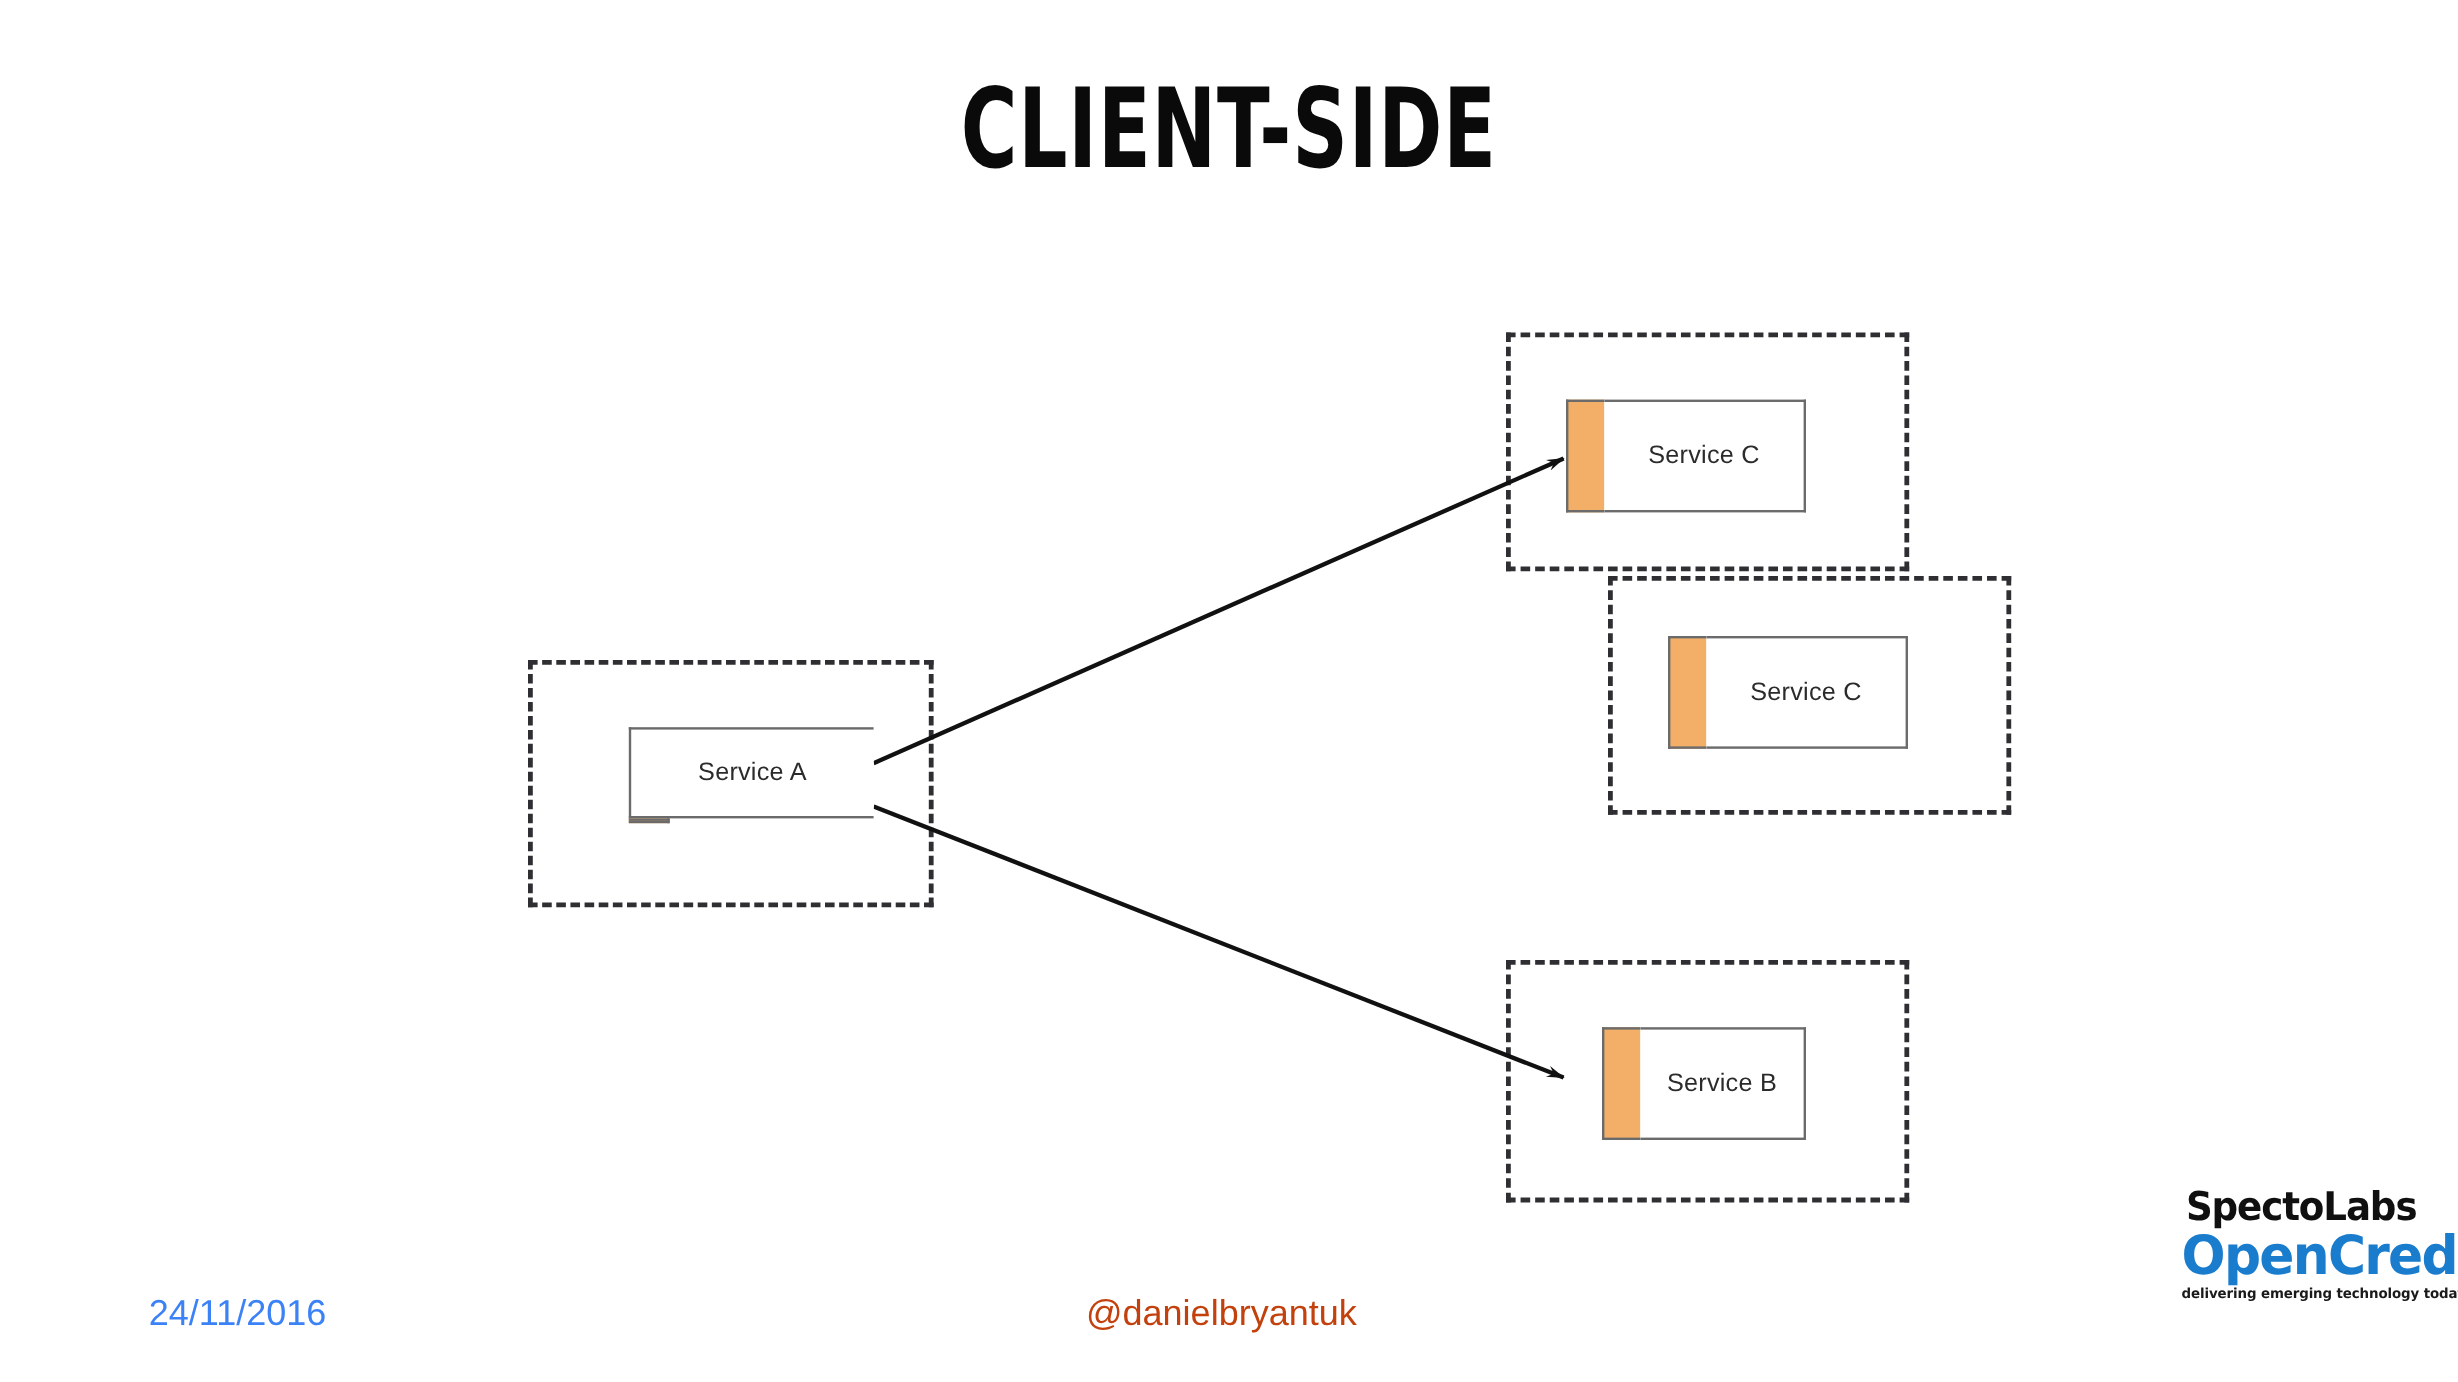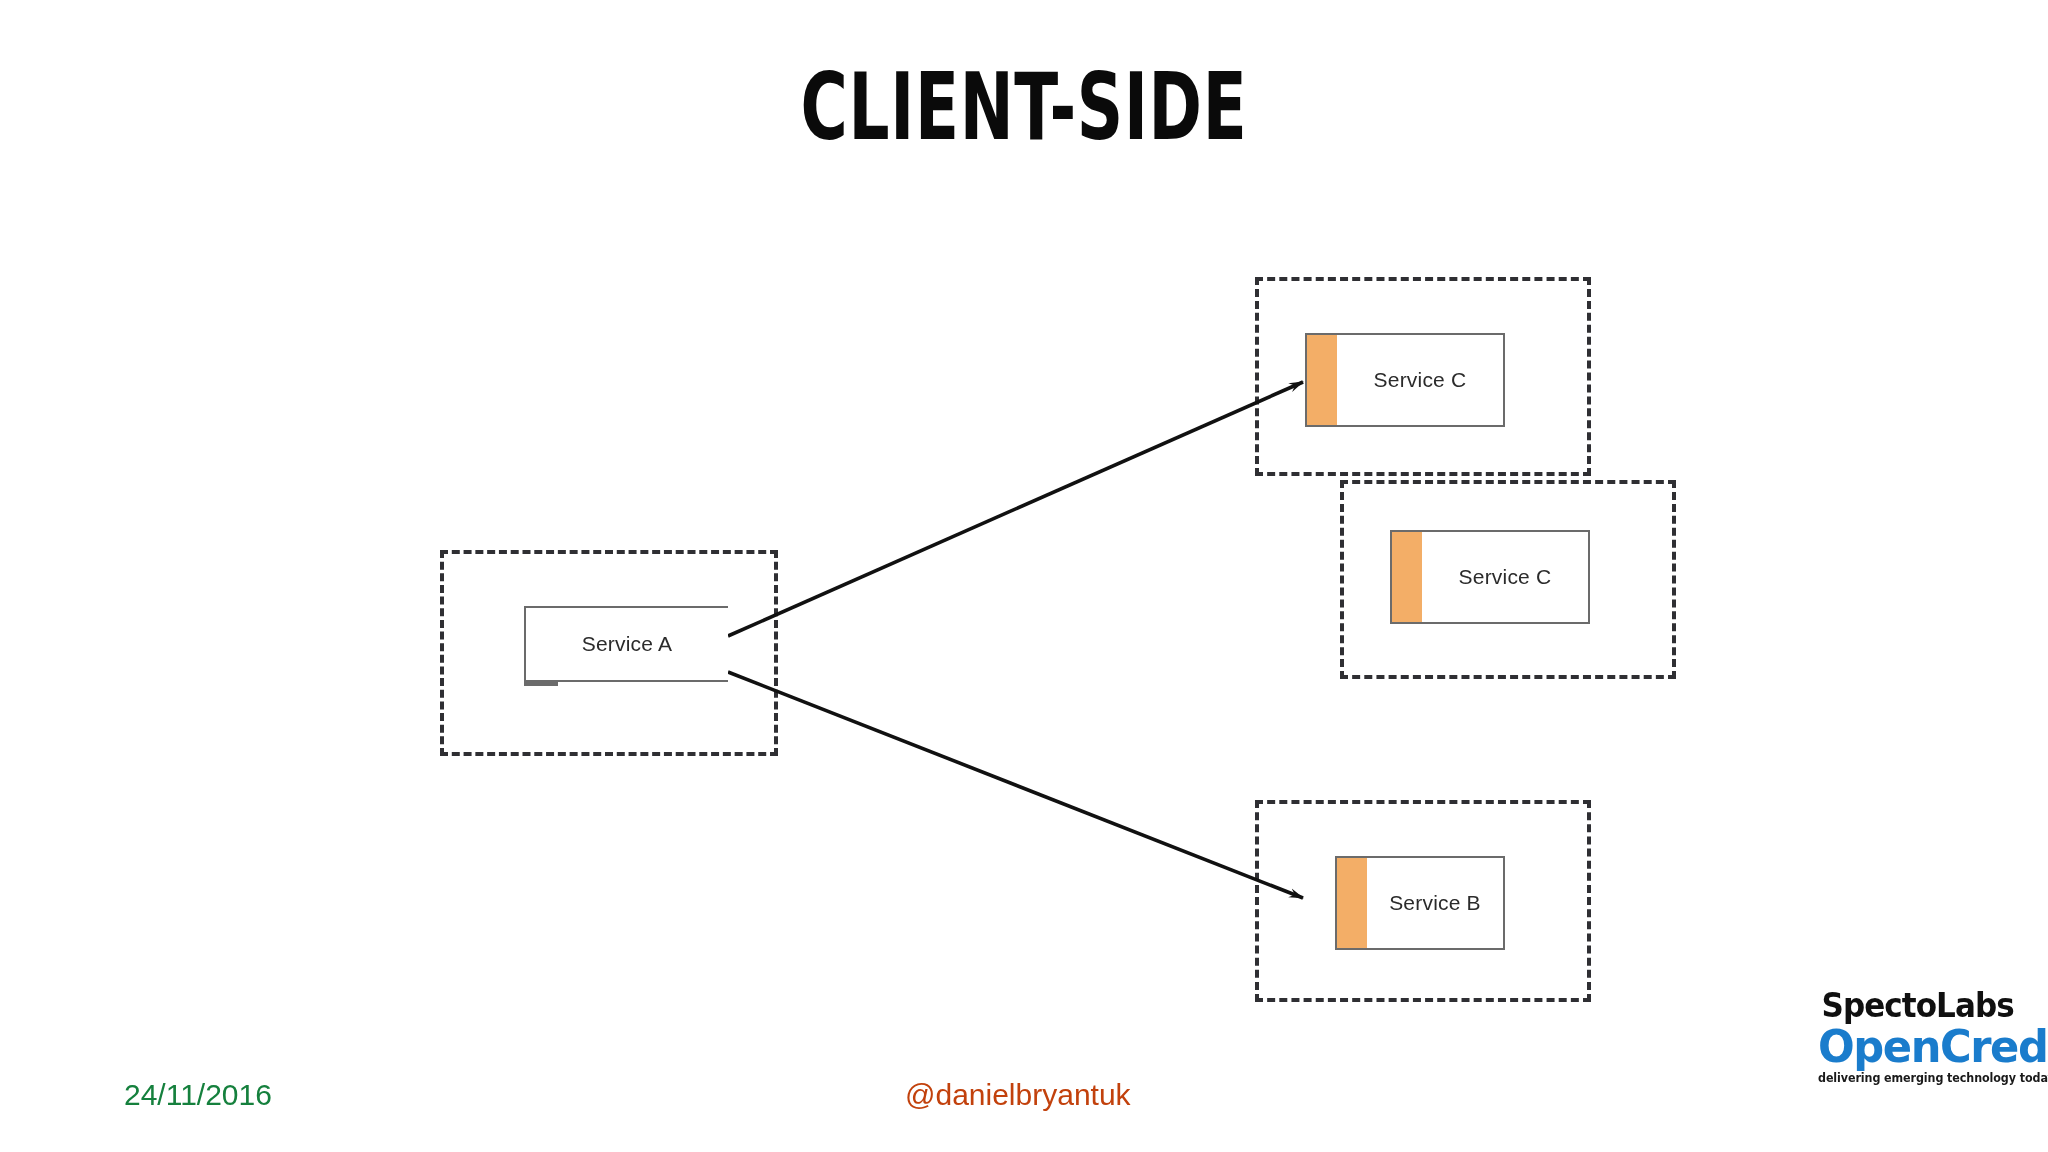--- a/index.html
+++ b/index.html
@@ -194,20 +194,20 @@
 
   <div class="service sidecar-right" id="service-a" style="left: 524px; top: 606px; width: 204px; height: 80px; flex-direction: column;">
     <div class="body" style="border-color: rgb(107, 107, 107);">
       <span class="label">Service A</span>
     </div>
     <div class="sidecar" style="width: 34px; background: rgb(243, 174, 103); border-color: rgb(107, 107, 107);"></div>
   </div>
 
 </div>
 
-<div class="footer-text" id="footer-date" style="color: #15803d;">24/11/2016</div>
+<div class="footer-text" id="footer-date" style="color: #3b82f6;">24/11/2016</div>
 <div class="footer-text" id="footer-handle" style="color: #c2410c;">@danielbryantuk</div>
 
 <div id="logo">
   <div id="logo-specto" style="color: rgb(16, 16, 16);">SpectoLabs</div>
   <div id="logo-opencredo" style="color: rgb(26, 124, 204);">OpenCredo</div>
   <div id="logo-tagline">delivering emerging technology today</div>
 </div>
 
 </body></html>

